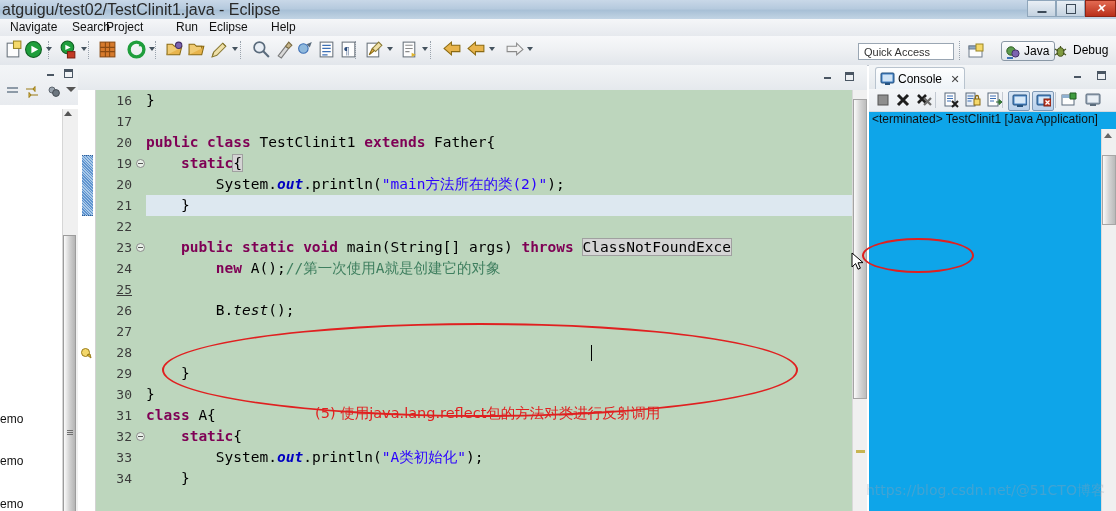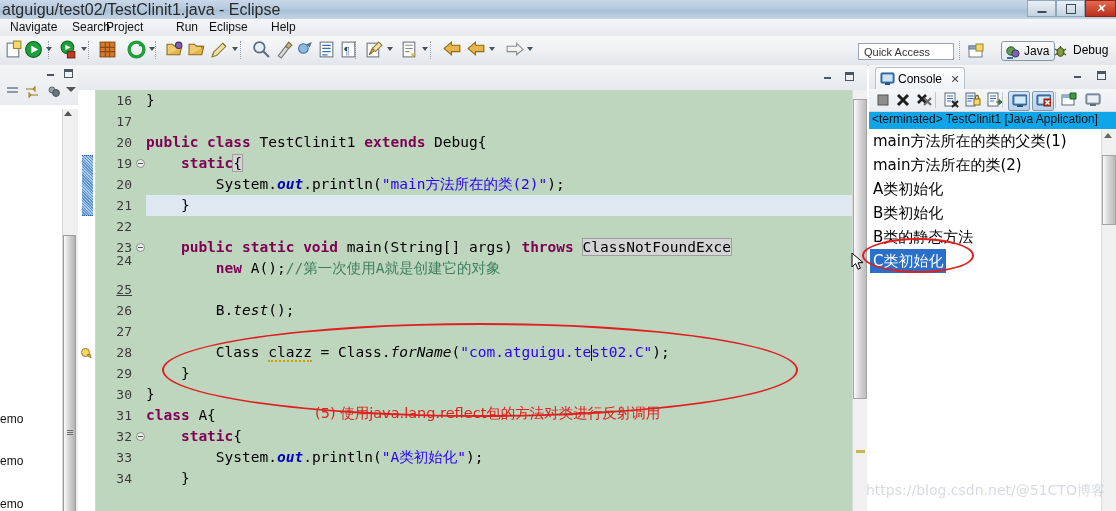--- a/index.html
+++ b/index.html
@@ -561,21 +561,21 @@
     <div id="marker-col"></div>
     <div id="gutter">
         <div class="lineno" style="top: 0px;">16</div>
         <div class="lineno" style="top: 21px;">17</div>
         <div class="lineno" style="top: 42px;">20</div>
         <div class="lineno" style="top: 63px;">19</div>
         <div class="lineno" style="top: 84px;">20</div>
         <div class="lineno" style="top: 105px;">21</div>
         <div class="lineno" style="top: 126px;">22</div>
         <div class="lineno" style="top: 147px;">23</div>
-        <div class="lineno" style="top: 160px;">24</div>
+        <div class="lineno" style="top: 168px;">24</div>
         <div class="lineno" style="top: 189px; text-decoration: underline;">25</div>
         <div class="lineno" style="top: 210px;">26</div>
         <div class="lineno" style="top: 231px;">27</div>
         <div class="lineno" style="top: 252px;">28</div>
         <div class="lineno" style="top: 273px;">29</div>
         <div class="lineno" style="top: 294px;">30</div>
         <div class="lineno" style="top: 315px;">31</div>
         <div class="lineno" style="top: 336px;">32</div>
         <div class="lineno" style="top: 357px;">33</div>
         <div class="lineno" style="top: 378px; text-align: right;">34</div>
@@ -584,31 +584,30 @@
     <div id="warn-icon" style="top: 256px;">
       <svg width="14" height="14" viewBox="0 0 14 14">
         <circle cx="5.5" cy="6.5" r="4" fill="#f3d76b" stroke="#9a7c18"></circle>
         <path d="M7 9 l4 3 l-1 -4 z" fill="#e0b429" stroke="#9a7c18"></path>
       </svg>
     </div>
     <div class="hl-line" style="top: 105px;"></div>
       <div id="code-layer">
         <div class="cl" style="top: 0px;"><span class="plain">}</span></div>
         <div class="cl" style="top: 21px;"></div>
-        <div class="cl" style="top: 42px;"><span class="kw">public </span><span class="kw">class </span><span class="plain">TestClinit1 </span><span class="kw">extends </span><span class="plain">Debug{</span></div>
+        <div class="cl" style="top: 42px;"><span class="kw">public </span><span class="kw">class </span><span class="plain">TestClinit1 </span><span class="kw">extends </span><span class="plain">Father{</span></div>
         <div class="cl" style="top: 63px;"><span class="plain">    </span><span class="kw">static</span><span class="occ">{</span></div>
         <div class="cl" style="top: 84px;"><span class="plain">        System.</span><span class="fld">out</span><span class="plain">.println(</span><span class="str">"main方法所在的类(2)"</span><span class="plain">);</span></div>
         <div class="cl" style="top: 105px;"><span class="plain">    }</span></div>
         <div class="cl" style="top: 126px;"></div>
         <div class="cl" style="top: 147px;"><span class="plain">    </span><span class="kw">public </span><span class="kw">static </span><span class="kw">void </span><span class="plain">main(String[] args) </span><span class="kw">throws </span><span class="occ">ClassNotFoundExce</span></div>
         <div class="cl" style="top: 168px;"><span class="plain">        </span><span class="kw">new </span><span class="plain">A();</span><span class="cmt">//第一次使用A就是创建它的对象</span></div>
         <div class="cl" style="top: 189px;"></div>
         <div class="cl" style="top: 210px;"><span class="plain">        B.</span><span class="mth">test</span><span class="plain">();</span></div>
         <div class="cl" style="top: 231px;"></div>
-        <div class="cl" style="top: 252px;"><span class="plain">        Class </span><span class="plain warnsq">clazz</span><span class="plain"> = Class.</span><span class="mth">forName</span><span class="plain">(</span><span class="str">"com.atguigu.test02.C"</span><span class="plain">);</span></div>
         <div class="cl" style="top: 273px;"><span class="plain">    }</span></div>
         <div class="cl" style="top: 294px;"><span class="plain">}</span></div>
         <div class="cl" style="top: 315px;"><span class="kw">class </span><span class="plain">A{</span></div>
         <div class="cl" style="top: 336px;"><span class="plain">    </span><span class="kw">static</span><span class="plain">{</span></div>
         <div class="cl" style="top: 357px;"><span class="plain">        System.</span><span class="fld">out</span><span class="plain">.println(</span><span class="str">"A类初始化"</span><span class="plain">);</span></div>
         <div class="cl" style="top: 378px;"><span class="plain">    }</span></div>
       </div>
     <div id="caret-bar" style="left: 512.72px; top: 255px; height: 16px;"></div>
   <div class="fold" style="top: 69px;"></div>
       <div class="fold" style="top: 153px;"></div>
@@ -713,28 +712,20 @@
             <rect x="1" y="2" width="14" height="10" rx="1" fill="#9aa9b8" stroke="#5a6b7c"></rect>
             <rect x="2.5" y="3.5" width="11" height="7" fill="#e9eff5"></rect>
             <rect x="5" y="12" width="6" height="2" fill="#5a6b7c"></rect>
           </g>
         </svg></div>
       <div style="position: absolute; left: 66px; top: 3px; height: 16px; border-left: 1px solid rgb(195, 201, 209);"></div>
       <div style="position: absolute; left: 133px; top: 3px; height: 16px; border-left: 1px solid rgb(195, 201, 209);"></div>
       <div style="position: absolute; left: 186px; top: 3px; height: 16px; border-left: 1px solid rgb(195, 201, 209);"></div>
     </div>
   <div id="terminated-line">&lt;terminated&gt; TestClinit1 [Java Application] </div>
-  <div id="console-out">
-      <div class="outline" style="top: 0px;">main方法所在的类的父类(1)</div>
-      <div class="outline" style="top: 24px;">main方法所在的类(2)</div>
-      <div class="outline" style="top: 48px;">A类初始化</div>
-      <div class="outline" style="top: 72px;">B类初始化</div>
-      <div class="outline" style="top: 96px;">B类的静态方法</div>
-      <div class="outline sel" style="top: 120px;">C类初始化</div>
-    </div>
   <div id="con-vscroll"></div>
   <div id="con-arrow-up"></div>
   <div id="con-vthumb"></div>
 </div>
 
 <div id="ann-ellipse-code"></div>
 <div id="ann-ellipse-con"></div>
 <div id="ann-note">(5) 使用java.lang.reflect包的方法对类进行反射调用</div>
 <div id="watermark">https://blog.csdn.net/@51CTO博客</div>
 <div id="mouse-cursor">

